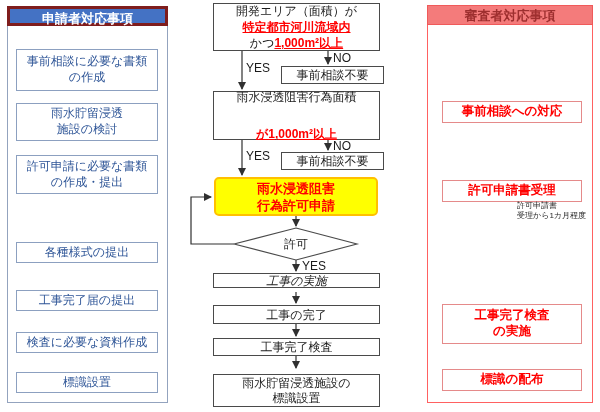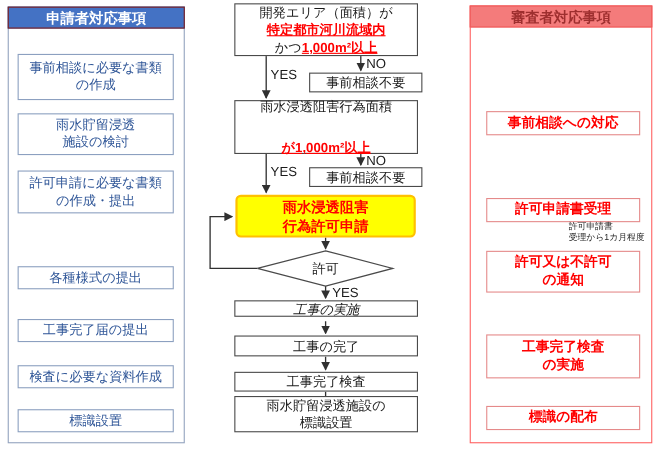--- a/index.html
+++ b/index.html
@@ -9,21 +9,21 @@
     color:#1a1a1a;overflow:hidden;
   }
   .abs{position:absolute;box-sizing:border-box;}
   .center{display:flex;align-items:center;justify-content:center;text-align:center;}
   .pre{white-space:pre-line;}
 
   
   .panel-left{border:1px solid #93A3BE;background:#fff;}
   .panel-left-header{
     position:absolute;left:-1px;right:-1px;top:-1px;height:20px;
-    background:#4472C4;border:1px solid #7f1d1d;color:#fff;
+    background:#4472C4;border:3px solid #7f1d1d;color:#fff;
     font-size:13px;font-weight:bold;line-height:20px;text-align:center;box-sizing:border-box;
   }
   .box-left{
     border:1px solid #8CA0C0;background:#fff;color:#2E5597;
     font-size:12px;line-height:1.3;left:8px;width:142px;
   }
 
   
   .panel-right{border:1px solid #FF6161;background:#fff;}
   .panel-right-header{
@@ -123,29 +123,27 @@
 
   <div class="abs box-apply center pre" style="left:214px;top:177px;width:164px;height:39px;">雨水浸透阻害
 行為許可申請</div>
 
   <div class="abs diamond-label center" style="left:266px;top:236px;width:60px;height:16px;">許可</div>
   <div class="abs flow-label" style="left:302px;top:260px;">YES</div>
 
   <div class="abs box-mid center" style="left:213px;top:273px;width:167px;height:15px;font-style:italic;">工事の実施</div>
   <div class="abs box-mid center" style="left:213px;top:305px;width:167px;height:19px;">工事の完了</div>
   <div class="abs box-mid center" style="left:213px;top:338px;width:167px;height:18px;">工事完了検査</div>
-  <div class="abs box-mid center pre" style="left:213px;top:360px;width:167px;height:33px;line-height:15px;">雨水貯留浸透施設の
+  <div class="abs box-mid center pre" style="left:213px;top:374px;width:167px;height:33px;line-height:15px;">雨水貯留浸透施設の
 標識設置</div>
 
   <div class="abs panel-right" style="left:427px;top:5px;width:166px;height:398px;">
     <div class="panel-right-header">審査者対応事項</div>
     <div class="abs box-right center" style="top:95px;height:22px;">事前相談への対応</div>
     <div class="abs box-right center" style="top:174px;height:22px;">許可申請書受理</div>
-    <div class="abs box-right center pre" style="top:222px;height:38px;">許可又は不許可
-の通知</div>
     <div class="abs box-right center pre" style="top:298px;height:40px;">工事完了検査
 の実施</div>
     <div class="abs box-right center" style="top:363px;height:22px;">標識の配布</div>
   </div>
 
   <div class="abs arrow-note pre" style="left:517px;top:201px;width:80px;">許可申請書
 受理から1カ月程度</div>
 
 </div>
 

